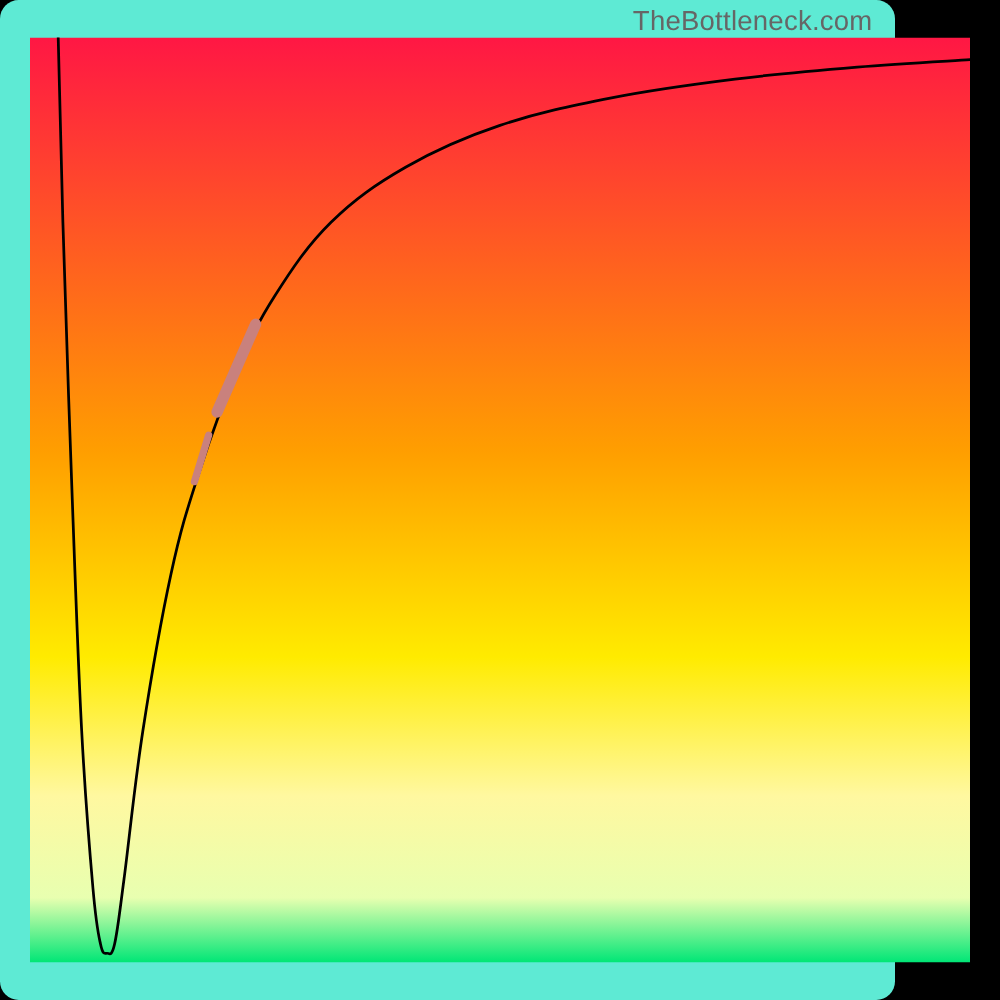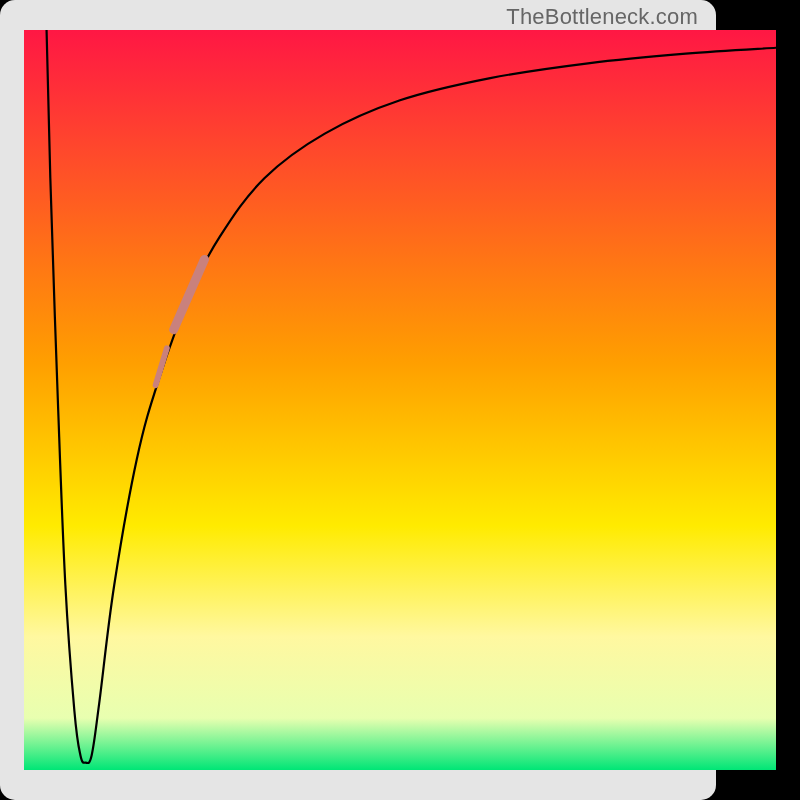--- a/index.html
+++ b/index.html
@@ -8,21 +8,21 @@
     width: 800px;
     height: 800px;
     background: #000;
     font-family: Arial, Helvetica, sans-serif;
     overflow: hidden;
   }
   .wrap {
     width: 716px;
     height: 800px;
     position: relative;
-    background: #e5e5e5;
+    background: #5eead4;
     border-radius: 15px;
   }
   .watermark {
     position: absolute;
     top: 4px;
     right: 18px;
     color: #666;
     font-size: 22px;
     font-weight: 500;
     letter-spacing: 0.2px;

